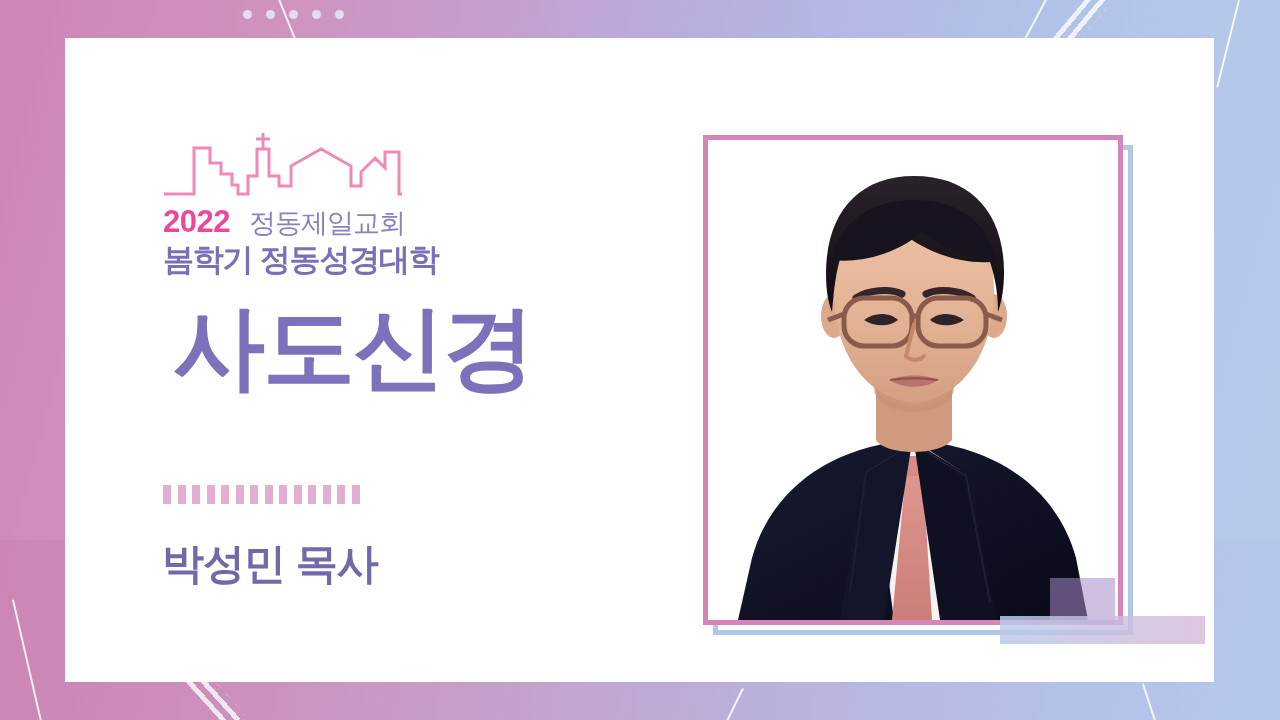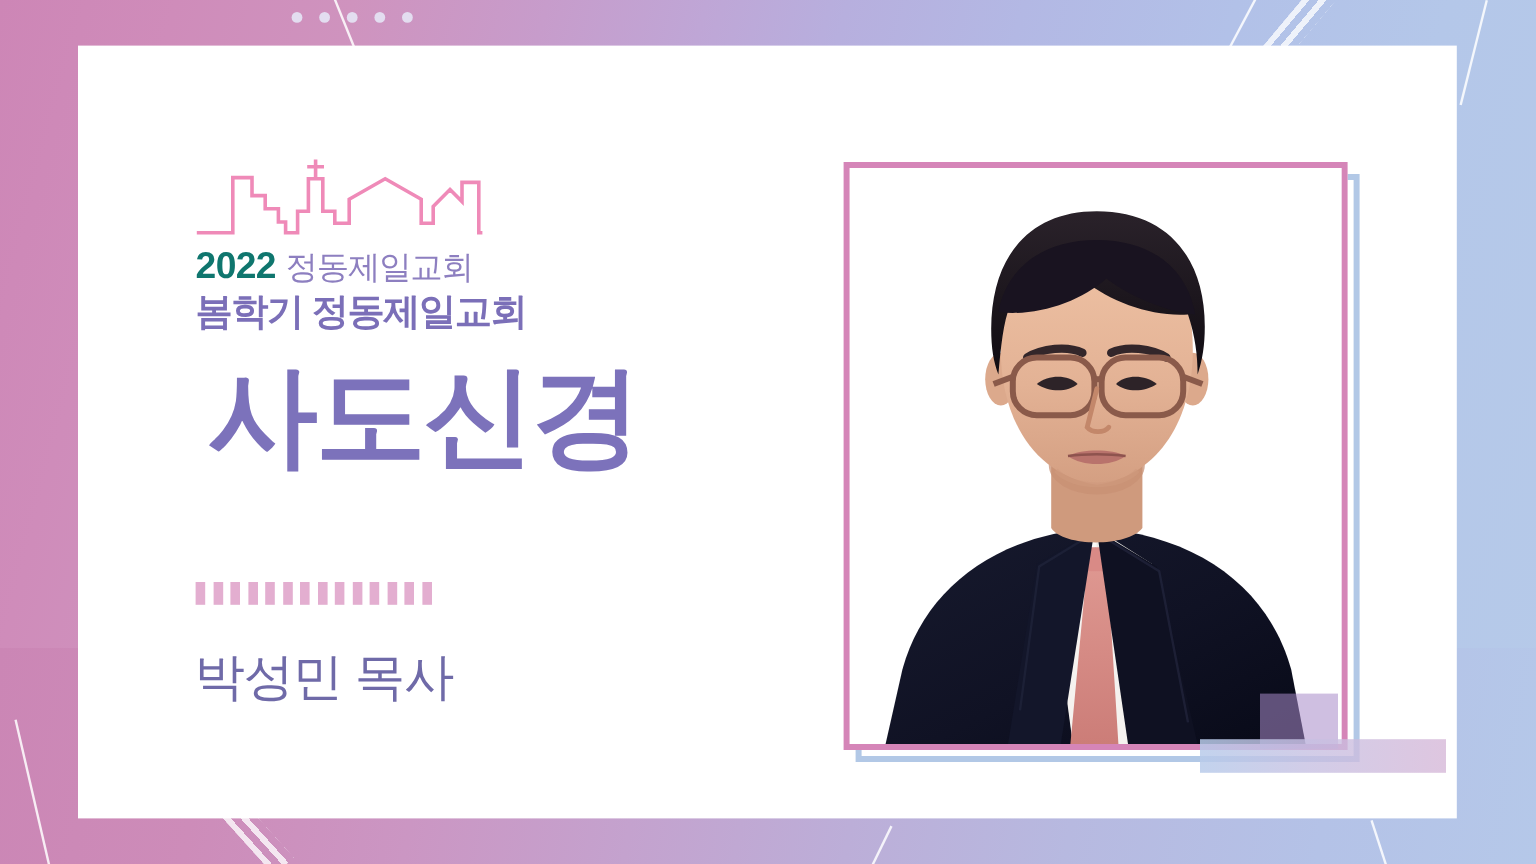--- a/index.html
+++ b/index.html
@@ -106,30 +106,30 @@
   .skyline { display: block; }
 
   .line-brand {
     margin-top: 6px;
     white-space: nowrap;
     line-height: 1;
   }
   .year {
     font-size: 31px;
     font-weight: 700;
-    color: #0f766e;
+    color: #ec4899;
     letter-spacing: -0.5px;
     vertical-align: baseline;
   }
   .church {
     font-size: 27px;
     font-weight: 400;
     color: #8d7fc0;
     letter-spacing: -1px;
-    margin-left: 8px;
+    margin-left: 19px;
   }
   .program {
     margin-top: 6px;
     font-size: 31px;
     font-weight: 700;
     color: #7b6fb8;
     letter-spacing: -1.2px;
     white-space: nowrap;
     line-height: 1.1;
   }
@@ -158,21 +158,21 @@
     width: 8px;
     height: 19px;
     background: #e3aed0;
   }
 
   .speaker {
     position: absolute;
     left: 97px;
     top: 498px;
     font-size: 42px;
-    font-weight: 400;
+    font-weight: 700;
     color: #6f6aa8;
     letter-spacing: -1px;
     white-space: nowrap;
   }
 
   
   .frame-blue {
     position: absolute;
     left: 648px;  
     top: 107px;
@@ -255,21 +255,21 @@
                    L236,22 L236,64 L239,64"></path>
           <line x1="100" y1="19" x2="100" y2="3"></line>
           <line x1="93" y1="9" x2="107" y2="9"></line>
         </g>
       </svg>
 
       <div class="line-brand">
         <span class="year">2022</span><span class="church">정동제일교회</span>
       </div>
 
-      <div class="program">봄학기 정동제일교회</div>
+      <div class="program">봄학기 정동성경대학</div>
 
       <div class="maintitle">사도신경</div>
     </div>
 
     <div class="rule">
       <i></i>
       <i></i>
       <i></i>
       <i></i>
       <i></i>

